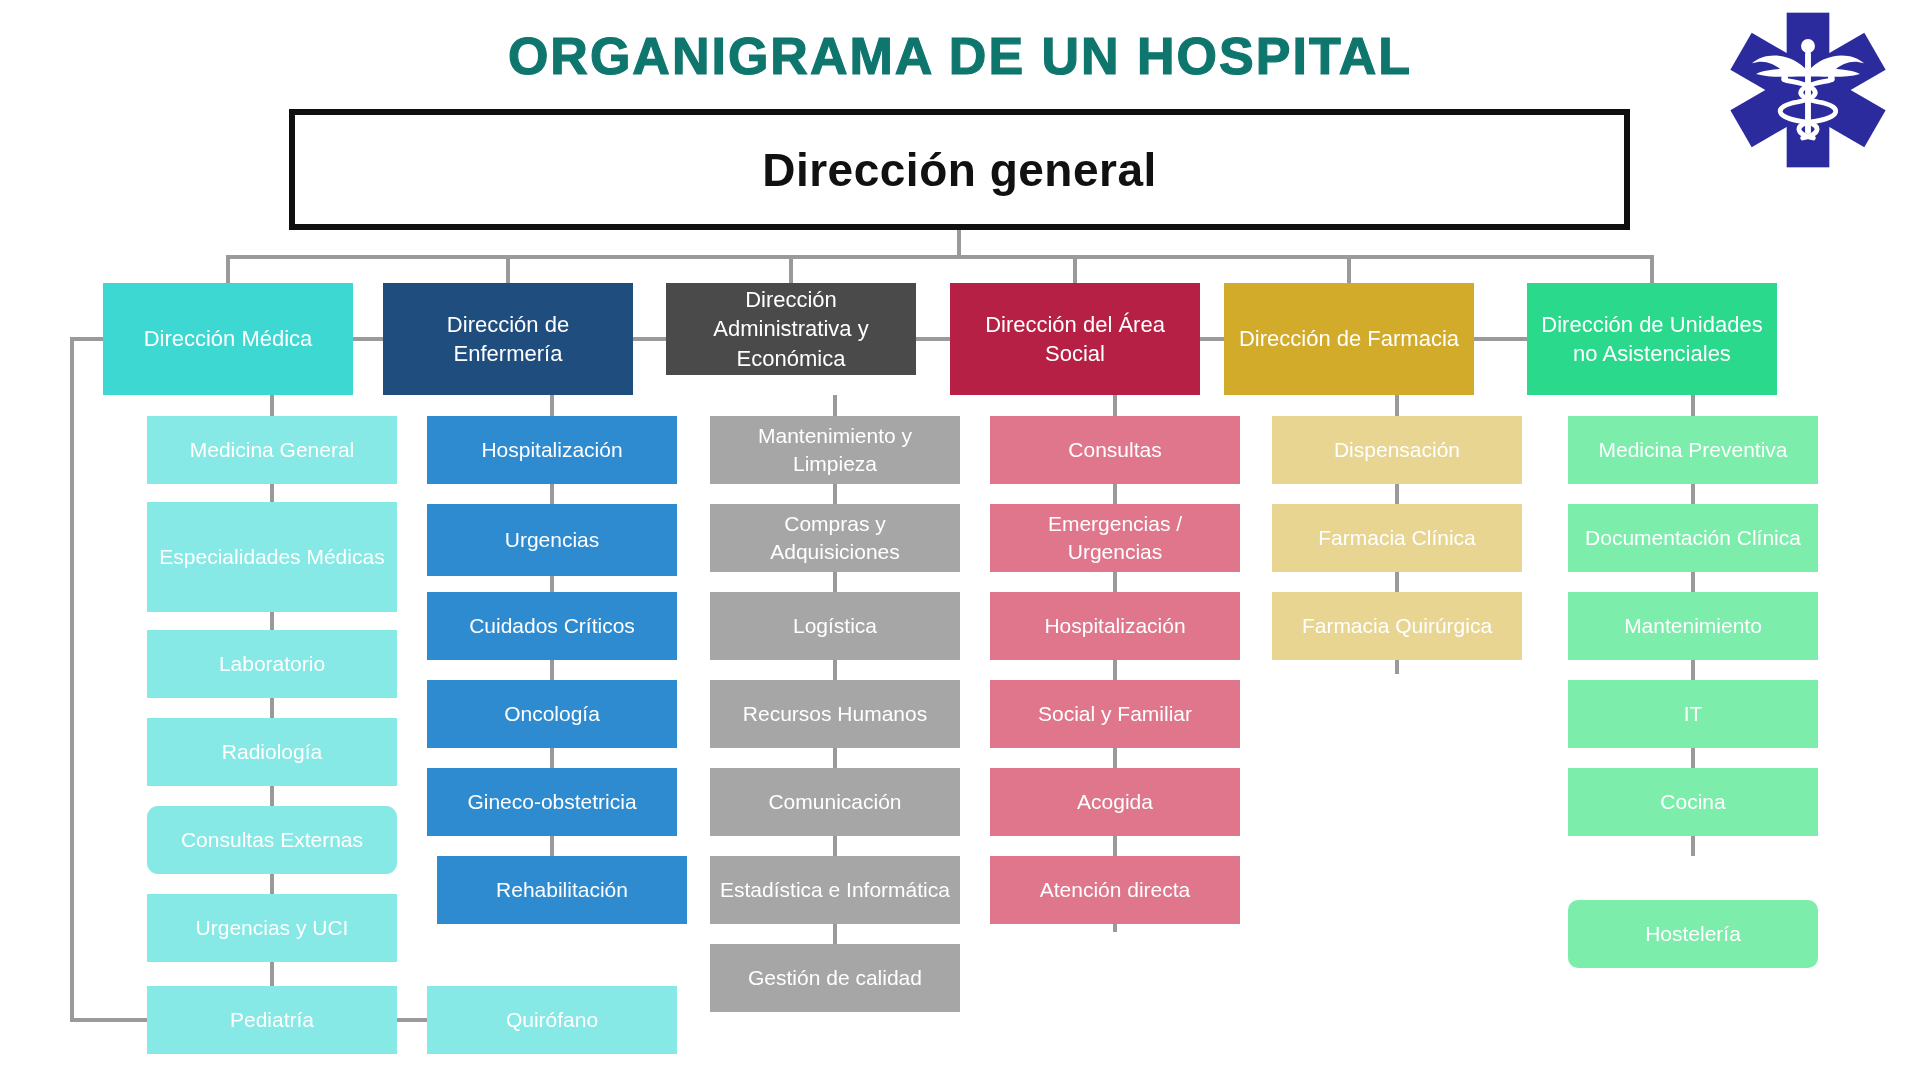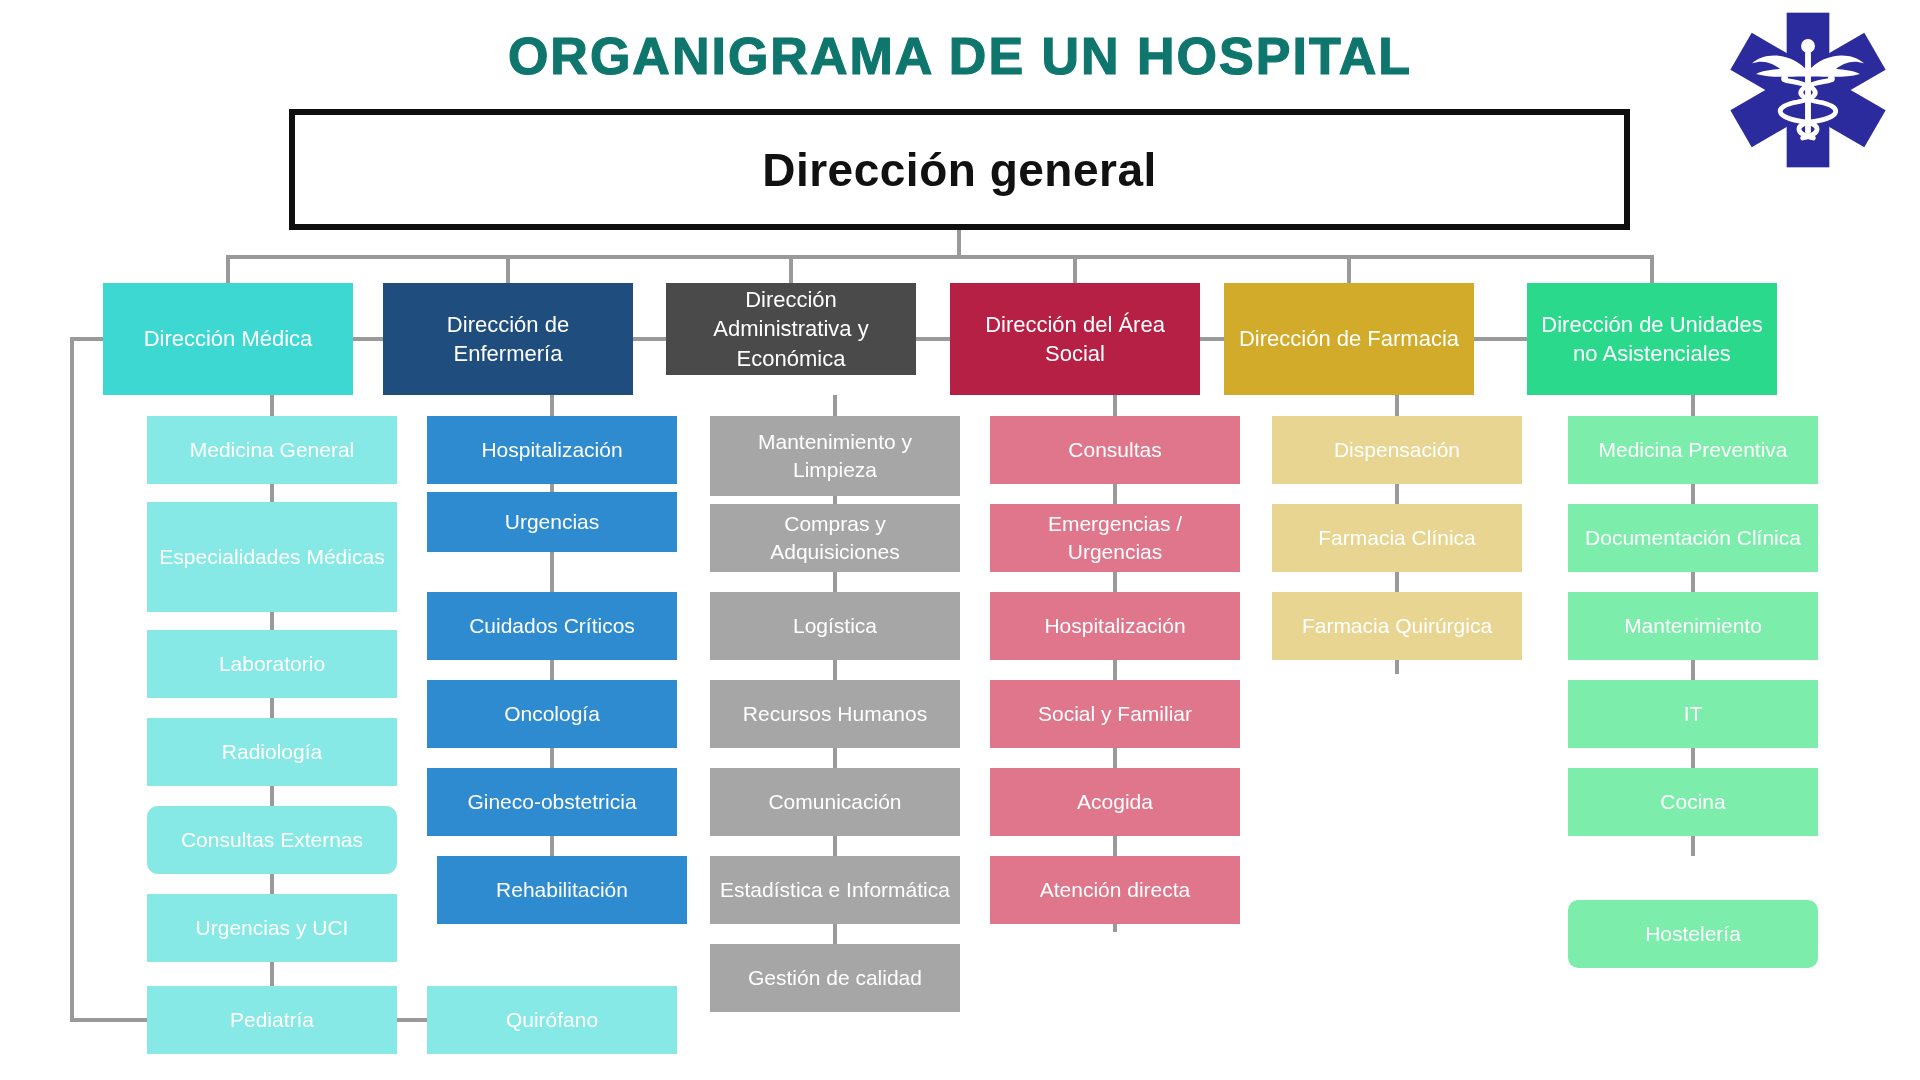--- a/index.html
+++ b/index.html
@@ -90,27 +90,27 @@
       <div class="org-box org-header" style="left: 103px; top: 283px; height: 112px; background: rgb(62, 216, 211);">Dirección Médica</div>
       <div class="org-box org-child" style="left: 147px; top: 416px; height: 68px; background: rgb(135, 233, 229);">Medicina General</div>
       <div class="org-box org-child" style="left: 147px; top: 502px; height: 110px; background: rgb(135, 233, 229);">Especialidades Médicas</div>
       <div class="org-box org-child" style="left: 147px; top: 630px; height: 68px; background: rgb(135, 233, 229);">Laboratorio</div>
       <div class="org-box org-child" style="left: 147px; top: 718px; height: 68px; background: rgb(135, 233, 229);">Radiología</div>
       <div class="org-box org-child" style="left: 147px; top: 806px; height: 68px; background: rgb(135, 233, 229); border-radius: 11px;">Consultas Externas</div>
       <div class="org-box org-child" style="left: 147px; top: 894px; height: 68px; background: rgb(135, 233, 229);">Urgencias y UCI</div>
       <div class="org-box org-child" style="left: 147px; top: 986px; height: 68px; background: rgb(135, 233, 229);">Pediatría</div>
       <div class="org-box org-header" style="left: 383px; top: 283px; height: 112px; background: rgb(31, 78, 126);">Dirección de Enfermería</div>
       <div class="org-box org-child" style="left: 427px; top: 416px; height: 68px; background: rgb(46, 139, 208);">Hospitalización</div>
-      <div class="org-box org-child" style="left: 427px; top: 492px; height: 60px; background: rgb(46, 139, 208);">Urgencias</div>
+      <div class="org-box org-child" style="left: 427px; top: 504px; height: 72px; background: rgb(46, 139, 208);">Urgencias</div>
       <div class="org-box org-child" style="left: 427px; top: 592px; height: 68px; background: rgb(46, 139, 208);">Cuidados Críticos</div>
       <div class="org-box org-child" style="left: 427px; top: 680px; height: 68px; background: rgb(46, 139, 208);">Oncología</div>
       <div class="org-box org-child" style="left: 427px; top: 768px; height: 68px; background: rgb(46, 139, 208);">Gineco-obstetricia</div>
       <div class="org-box org-child" style="left: 437px; top: 856px; height: 68px; background: rgb(46, 139, 208);">Rehabilitación</div>
       <div class="org-box org-header" style="left: 666px; top: 283px; height: 92px; background: rgb(74, 74, 74);">Dirección Administrativa y Económica</div>
-      <div class="org-box org-child" style="left: 710px; top: 416px; height: 80px; background: rgb(166, 166, 166);">Mantenimiento y Limpieza</div>
+      <div class="org-box org-child" style="left: 710px; top: 416px; height: 68px; background: rgb(166, 166, 166);">Mantenimiento y Limpieza</div>
       <div class="org-box org-child" style="left: 710px; top: 504px; height: 68px; background: rgb(166, 166, 166);">Compras y Adquisiciones</div>
       <div class="org-box org-child" style="left: 710px; top: 592px; height: 68px; background: rgb(166, 166, 166);">Logística</div>
       <div class="org-box org-child" style="left: 710px; top: 680px; height: 68px; background: rgb(166, 166, 166);">Recursos Humanos</div>
       <div class="org-box org-child" style="left: 710px; top: 768px; height: 68px; background: rgb(166, 166, 166);">Comunicación</div>
       <div class="org-box org-child" style="left: 710px; top: 856px; height: 68px; background: rgb(166, 166, 166);">Estadística e Informática</div>
       <div class="org-box org-child" style="left: 710px; top: 944px; height: 68px; background: rgb(166, 166, 166);">Gestión de calidad</div>
       <div class="org-box org-header" style="left: 950px; top: 283px; height: 112px; background: rgb(182, 32, 69);">Dirección del Área Social</div>
       <div class="org-box org-child" style="left: 990px; top: 416px; height: 68px; background: rgb(223, 118, 140);">Consultas</div>
       <div class="org-box org-child" style="left: 990px; top: 504px; height: 68px; background: rgb(223, 118, 140);">Emergencias / Urgencias</div>
       <div class="org-box org-child" style="left: 990px; top: 592px; height: 68px; background: rgb(223, 118, 140);">Hospitalización</div>

